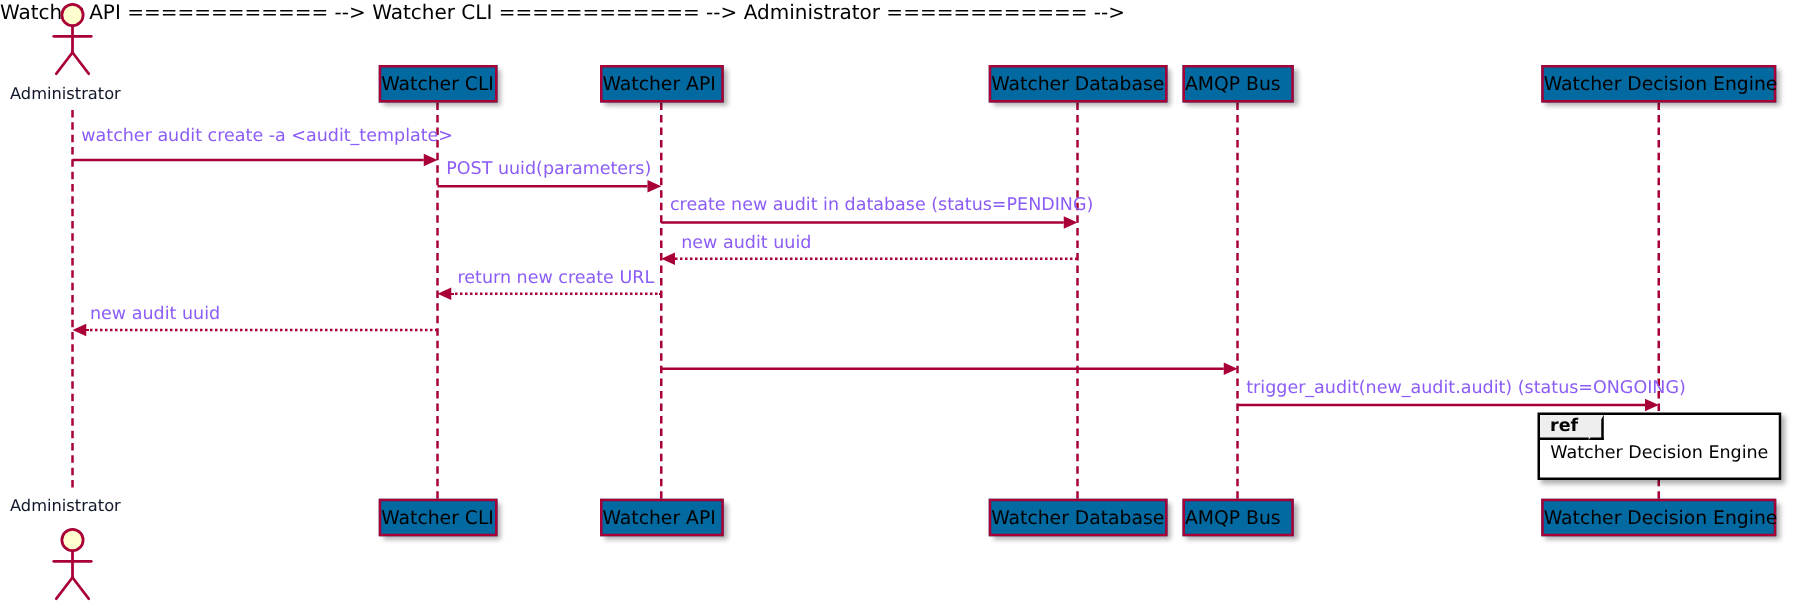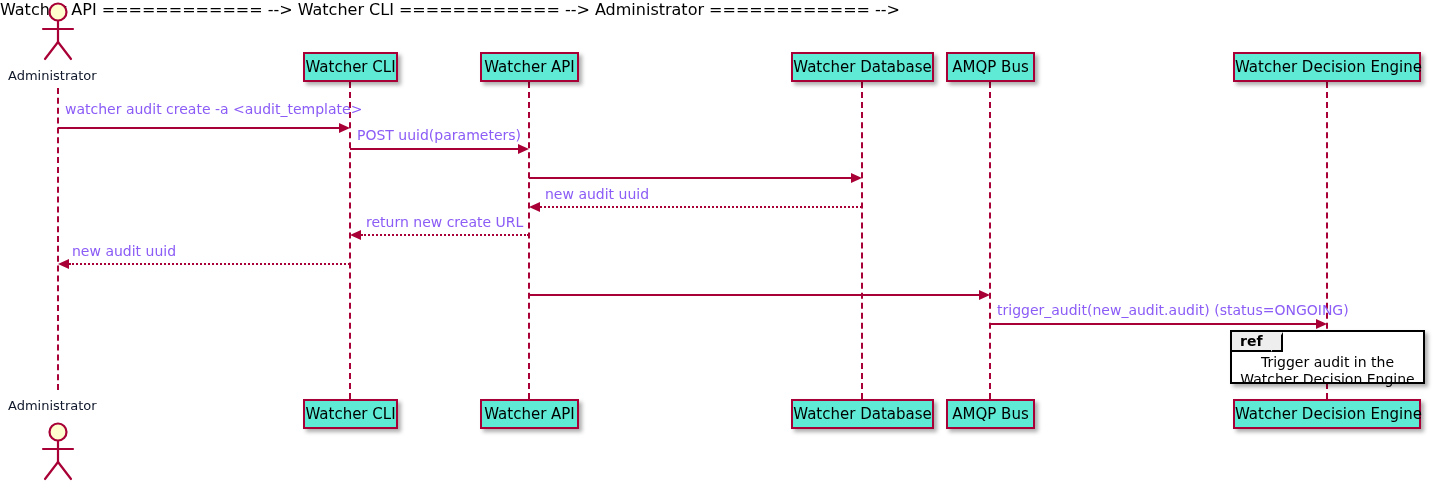--- a/index.html
+++ b/index.html
@@ -21,27 +21,26 @@
   .lifeline {
     position: absolute;
     width: 0;
     border-left: 2px dashed #A80036;
     z-index: 1;
   }
   
   .participant {
     position: absolute;
     box-sizing: border-box;
-    background: #5eead4;
+    background: #0369a1;
     border: 2px solid #A80036;
     color: #000000;
     font-size: 15px;
     line-height: 26px;
     height: 30px;
-    text-align: center;
     white-space: nowrap;
     z-index: 3;
     box-shadow: 3px 3px 4px rgba(0,0,0,0.32);
   }
   
   .actor-fig {
     position: absolute;
     z-index: 3;
   }
   .actor-label {
@@ -166,20 +165,21 @@
   <div class="msg-label" style="left:65px; top:101px;">watcher audit create -a &lt;audit_template&gt;</div>
 
   
   <div class="msg-line" style="left:350px; top:148px; width:168px;"></div>
   <div class="msg-arrow right" style="left:518px; top:144px;"></div>
   <div class="msg-label" style="left:357px; top:127px;">POST uuid(parameters)</div>
 
   
   <div class="msg-line" style="left:529px; top:177px; width:322px;"></div>
   <div class="msg-arrow right" style="left:851px; top:173px;"></div>
+  <div class="msg-label" style="left:536px; top:156px;">create new audit in database (status=PENDING)</div>
 
    Watcher API ============ --&gt;
   <div class="msg-line dotted" style="left:540px; top:206px; width:322px;"></div>
   <div class="msg-arrow left" style="left:529px; top:202px;"></div>
   <div class="msg-label" style="left:545px; top:186px;">new audit uuid</div>
 
    Watcher CLI ============ --&gt;
   <div class="msg-line dotted" style="left:361px; top:234px; width:168px;"></div>
   <div class="msg-arrow left" style="left:350px; top:230px;"></div>
   <div class="msg-label" style="left:366px; top:214px;">return new create URL</div>
@@ -195,21 +195,20 @@
 
   
   <div class="msg-line" style="left:990px; top:323px; width:326px;"></div>
   <div class="msg-arrow right" style="left:1316px; top:319px;"></div>
   <div class="msg-label" style="left:997px; top:302px;">trigger_audit(new_audit.audit) (status=ONGOING)</div>
 
   
   <div class="ref-box" style="left:1230px; top:330px; width:195px; height:54px;">
     <div class="ref-tab">ref</div>
     <div class="ref-body">
-      <div>Trigger audit in the</div>
       <div>Watcher Decision Engine</div>
     </div>
   </div>
 
   
   <div class="participant" style="left:303px; top:399px; width:95px;">Watcher CLI</div>
   <div class="participant" style="left:480px; top:399px; width:99px;">Watcher API</div>
   <div class="participant" style="left:791px; top:399px; width:143px;">Watcher Database</div>
   <div class="participant" style="left:946px; top:399px; width:89px;">AMQP Bus</div>
   <div class="participant" style="left:1233px; top:399px; width:188px;">Watcher Decision Engine</div>

